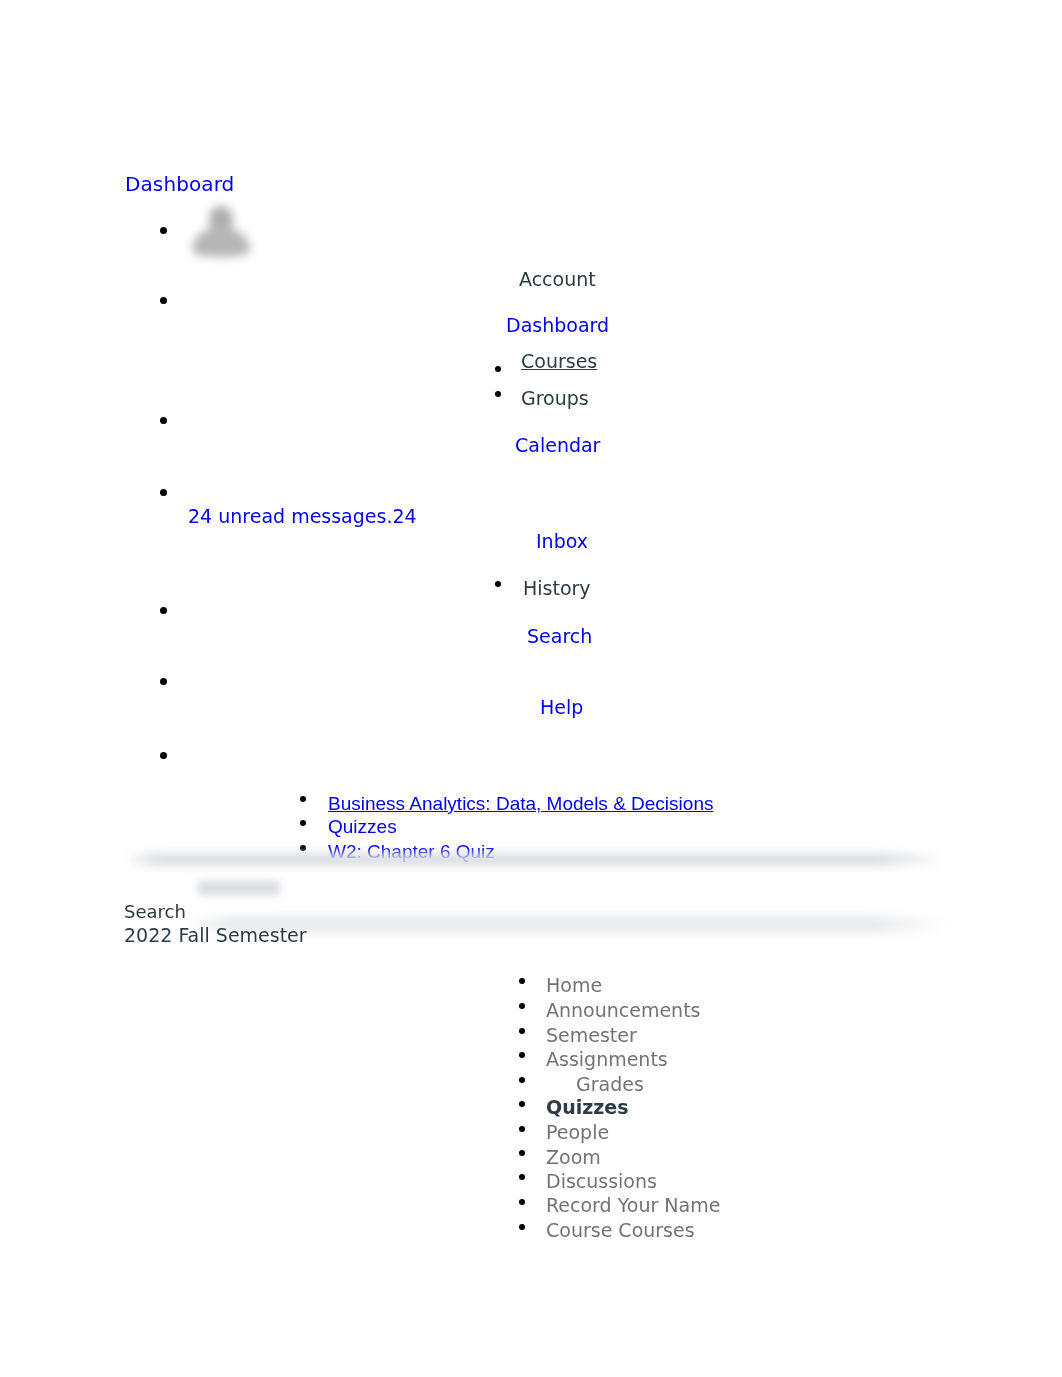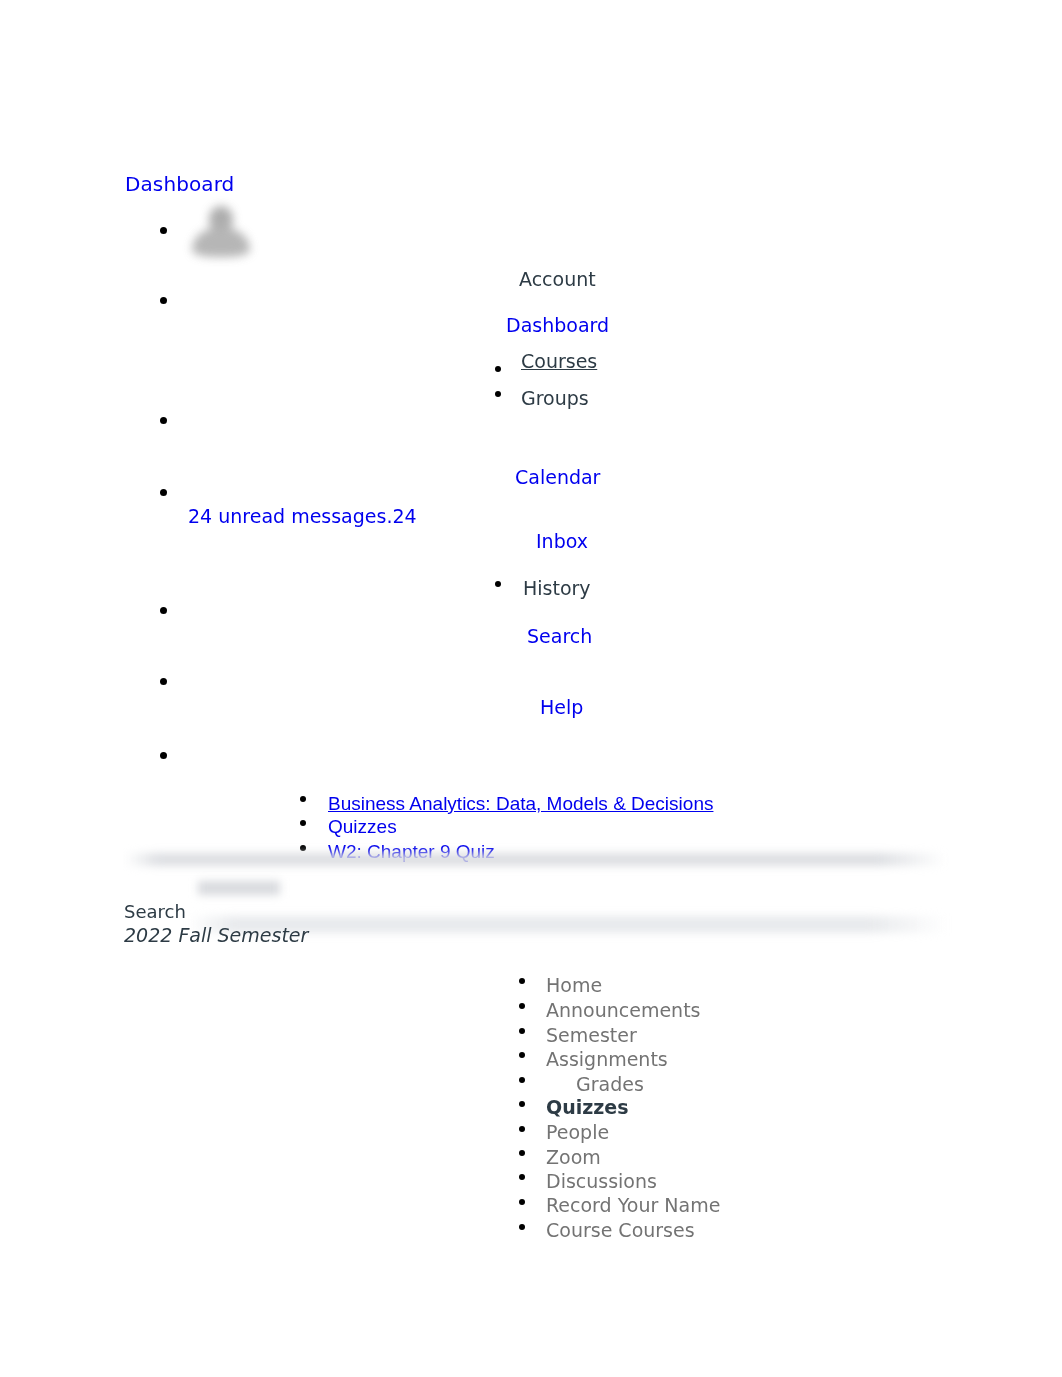--- a/index.html
+++ b/index.html
@@ -111,21 +111,20 @@
 
   
   #search-label {
     left: 124px; top: 901px;
     font-size: 18px;
     color: #2d3b45;
   }
   #semester-label {
     left: 124px; top: 924px;
     font-size: 19px;
-    font-style: italic;
     color: #2d3b45;
   }
 
   
   .crumb {
     font-family: "Liberation Sans", "DejaVu Sans", sans-serif;
     font-size: 19px;
     color: #0000ee;
     white-space: nowrap;
   }
@@ -158,21 +157,21 @@
   <span class="bullet" style="left:160px; top:297px;"></span>
   <a class="abs lnk navtext" style="left:506px; top:314px;">Dashboard</a>
 
   <span class="bullet sm" style="left:495px; top:366px;"></span>
   <span class="abs plain navtext" style="left:521px; top:350px;text-decoration:underline;">Courses</span>
 
   <span class="bullet sm" style="left:495px; top:391px;"></span>
   <span class="abs plain navtext" style="left:521px; top:387px;">Groups</span>
 
   <span class="bullet" style="left:160px; top:417px;"></span>
-  <a class="abs lnk navtext" style="left:515px; top:434px;margin-top:32px;">Calendar</a>
+  <a class="abs lnk navtext" style="left:515px; top:434px;">Calendar</a>
 
   <span class="bullet" style="left:160px; top:489px;"></span>
   <a class="abs lnk navtext" style="left:188px; top:505px;">24 unread messages.24</a>
   <a class="abs lnk navtext" style="left:536px; top:530px;">Inbox</a>
 
   <span class="bullet sm" style="left:495px; top:581px;"></span>
   <span class="abs plain navtext" style="left:523px; top:577px;">History</span>
 
   <span class="bullet" style="left:160px; top:607px;"></span>
   <a class="abs lnk navtext" style="left:527px; top:625px;">Search</a>
@@ -184,21 +183,21 @@
 </div>
 
 <div>
   <span class="bullet sm" style="left:300px; top:796px;"></span>
   <a class="abs crumb" style="left:328px; top:793px;text-decoration:underline;">Business Analytics: Data, Models &amp; Decisions</a>
 
   <span class="bullet sm" style="left:300px; top:820px;"></span>
   <a class="abs crumb" style="left:328px; top:816px;">Quizzes</a>
 
   <span class="bullet sm" style="left:300px; top:845px;"></span>
-  <a class="abs crumb" style="left:328px; top:841px;">W2: Chapter 9 Quiz</a>
+  <a class="abs crumb" style="left:328px; top:841px;">W2: Chapter 6 Quiz</a>
 </div>
 
 <div class="smudge" id="smudge-1"></div>
 <div class="smudge" id="smudge-2"></div>
 <div class="smudge" id="smudge-3"></div>
 
 <span class="abs" id="search-label">Search</span>
 <span class="abs" id="semester-label">2022 Fall Semester</span>
 
 <div>

